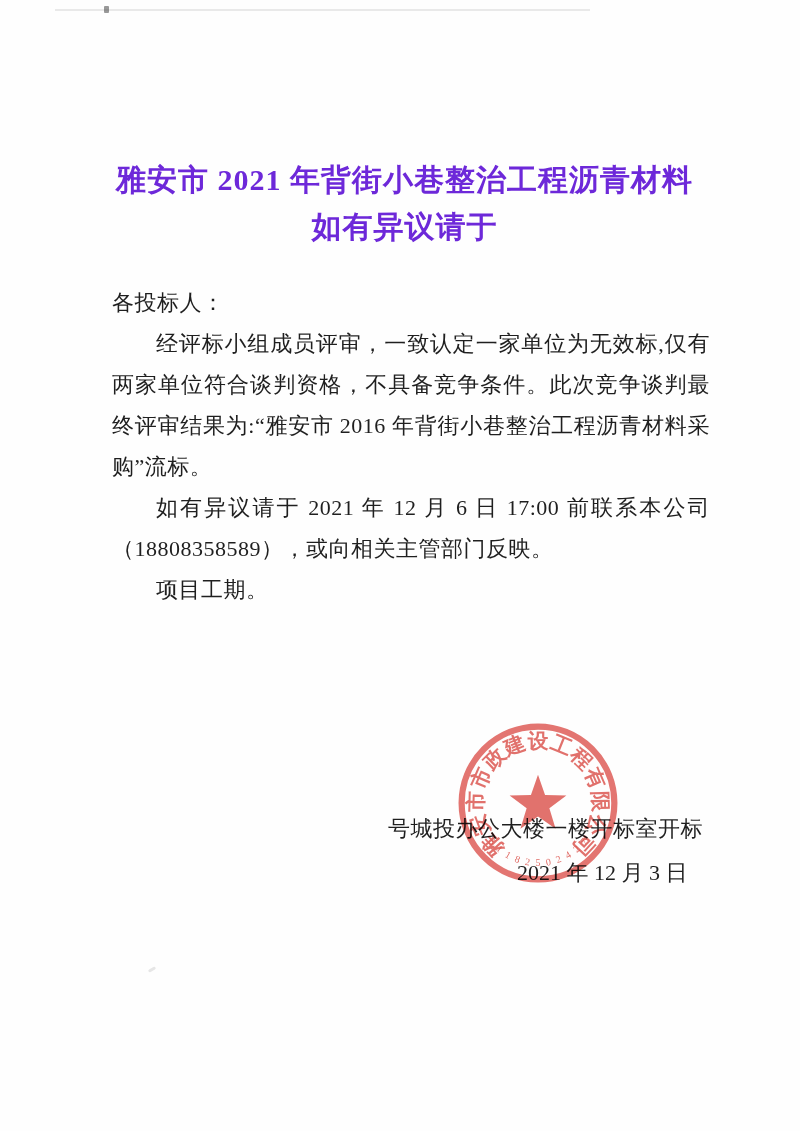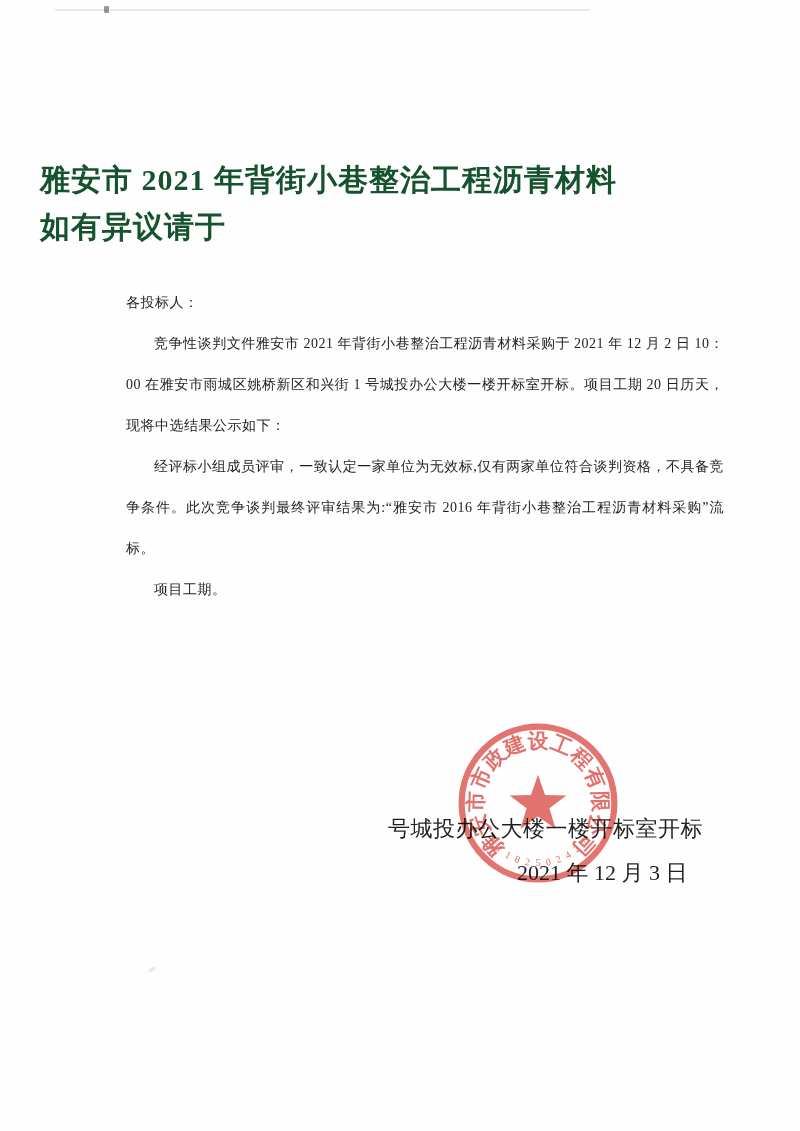--- a/index.html
+++ b/index.html
@@ -29,32 +29,33 @@
   .speck-b {
     position: absolute; left: 148px; top: 968px;
     width: 8px; height: 3px; border-radius: 2px;
     background: rgba(185,185,185,0.35);
     transform: rotate(-30deg);
   }
 
   .doc-title {
     position: absolute;
     top: 156px; left: 40px; right: 31px;
+    text-align: center;
     font-size: 30px;
     font-weight: 700;
     line-height: 47px;
-    color: #14532d;
+    color: #6d28d9;
     letter-spacing: 1px;
   }
 
   .body-block {
     position: absolute;
-    top: 282px; left: 126px;
+    top: 282px; left: 112px;
     width: 598px;
-    font-size: 14px;
+    font-size: 22px;
     line-height: 41px;
     letter-spacing: 0.5px;
     text-align: justify;
     text-justify: inter-ideograph;
   }
   .salutation { text-indent: 0; }
   .para { text-indent: 2em; }
 
   .company-line {
     position: absolute;
@@ -93,22 +94,22 @@
   <div class="speck-a"></div>
   <div class="speck-b"></div>
 
   <div class="doc-title">
     <div>雅安市 2021 年背街小巷整治工程沥青材料</div>
     <div>如有异议请于</div>
   </div>
 
   <div class="body-block">
     <p class="salutation">各投标人：</p>
-    <p class="para">竞争性谈判文件雅安市 2021 年背街小巷整治工程沥青材料采购于 2021 年 12 月 2 日 10：00 在雅安市雨城区姚桥新区和兴街 1 号城投办公大楼一楼开标室开标。项目工期 20 日历天，现将中选结果公示如下：</p>
     <p class="para">经评标小组成员评审，一致认定一家单位为无效标,仅有两家单位符合谈判资格，不具备竞争条件。此次竞争谈判最终评审结果为:“雅安市 2016 年背街小巷整治工程沥青材料采购”流标。</p>
+    <p class="para">如有异议请于 2021 年 12 月 6 日 17:00 前联系本公司（18808358589），或向相关主管部门反映。</p>
     <p class="para">项目工期。</p>
   </div>
 
   <div class="company-line">号城投办公大楼一楼开标室开标</div>
   <div class="date-line">2021 年 12 月 3 日</div>
 
   <div class="seal">
     <svg id="seal-svg" viewBox="0 0 200 200">
         <circle cx="100" cy="100" r="92" fill="none" stroke="#d9453e" stroke-width="7.5" opacity="0.8"></circle>
         <polygon points="100,66 108.5,90.3 134.2,90.9 113.7,106.4 121.2,131.1 100,116.4 78.8,131.1 86.3,106.4 65.8,90.9 91.5,90.3" fill="#d9453e" opacity="0.82"></polygon>

